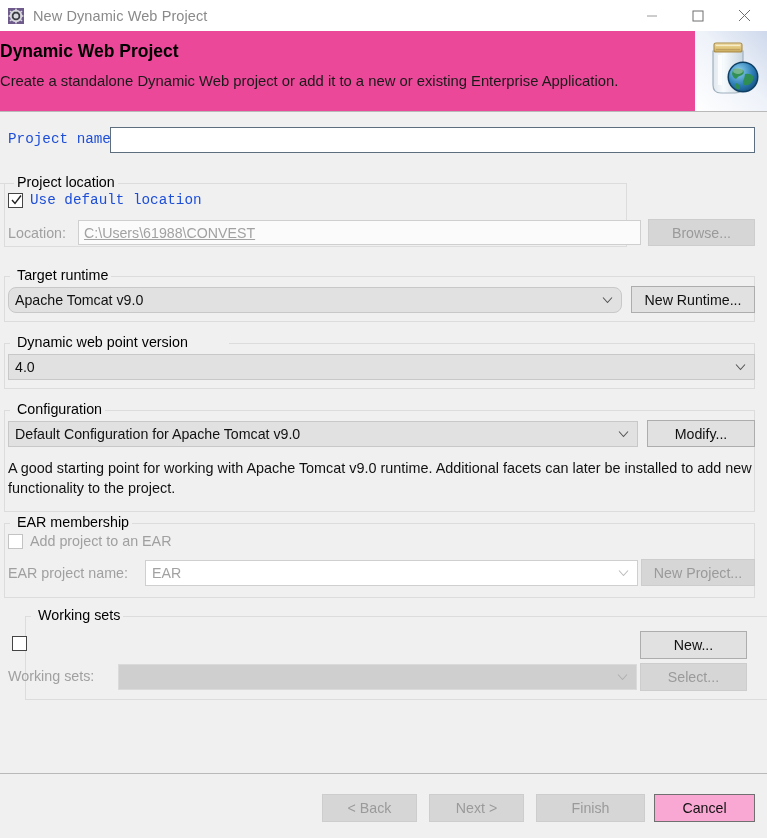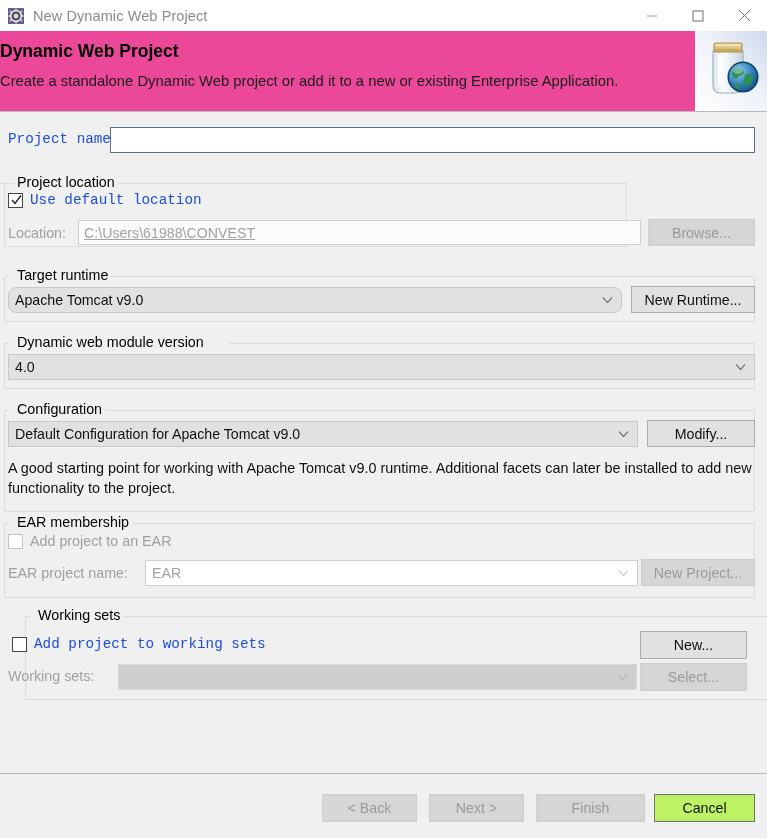--- a/index.html
+++ b/index.html
@@ -126,21 +126,21 @@
     position:absolute; background:#e1e1e1; border:1px solid #adadad;
     display:flex; align-items:center; justify-content:center;
     font-size:14.2px; color:#111;
   }
   .btn-dis {
     position:absolute; background:#d6d6d6; border:1px solid #cdcdcd;
     display:flex; align-items:center; justify-content:center;
     font-size:14.2px; color:#9a9a9a;
   }
   .btn-default {
-    position:absolute; background:#bef264; border:1px solid #707070;
+    position:absolute; background:#f9a8d4; border:1px solid #707070;
     display:flex; align-items:center; justify-content:center;
     font-size:14.2px; color:#111;
   }
 
   
   .cbrow { position:absolute; display:flex; align-items:center; }
   .cbox {
     width:15px; height:15px; background:#fff; border:1px solid #444;
     position:relative; flex:none; margin-right:7px;
   }
@@ -306,21 +306,21 @@
         </svg>
     </span>
   </div>
   <div class="btn" style="left:631px; top:173px; width:124px; height:27px;">
     <span>New Runtime...</span>
   </div>
 
   <div class="group" style="left:4px; top:230px; width:751px; height:46px;">
     <span style="position:absolute; left:0; top:0; width:5px; height:1px; background:#dcdcdc;"></span>
     <span style="position:absolute; right:0; top:0; width:525px; height:1px; background:#dcdcdc;"></span>
-    <span class="group-title">Dynamic web module version</span>
+    <span class="group-title">Dynamic web point version</span>
   </div>
   <div class="combo" style="left:8px; top:241px; width:747px; height:26px;">
     <span>4.0</span>
     <span class="arr">
       <svg width="11" height="7" viewBox="0 0 11 7">
           <polyline points="1,1 5.5,6 10,1" fill="none" stroke="#555" stroke-width="1.1"></polyline>
         </svg>
     </span>
   </div>
 
@@ -364,21 +364,20 @@
     <span>New Project...</span>
   </div>
 
   <div class="group" style="left:4px; top:503px; width:751px; height:84px;margin-left:21px;">
     <span style="position:absolute; left:0; top:0; width:5px; height:1px; background:#dcdcdc;"></span>
     <span style="position:absolute; right:0; top:0; width:660px; height:1px; background:#dcdcdc;"></span>
     <span class="group-title">Working sets</span>
   </div>
   <div class="cbrow" style="left:12px; top:523px;">
     <span class="cbox"></span>
-    <span class="lbl">Add project to working sets</span>
   </div>
   <div class="btn" style="left:640px; top:518px; width:107px; height:28px;">
     <span>New...</span>
   </div>
   <div class="lbl-dis" style="position:absolute; left:8px; top:555px;">Working sets:</div>
   <div class="combo-dis" style="left:118px; top:551px; width:519px; height:26px;">
     <span></span>
     <span class="arr">
       <svg width="11" height="7" viewBox="0 0 11 7">
           <polyline points="1,1 5.5,6 10,1" fill="none" stroke="#b0b0b0" stroke-width="1.1"></polyline>

